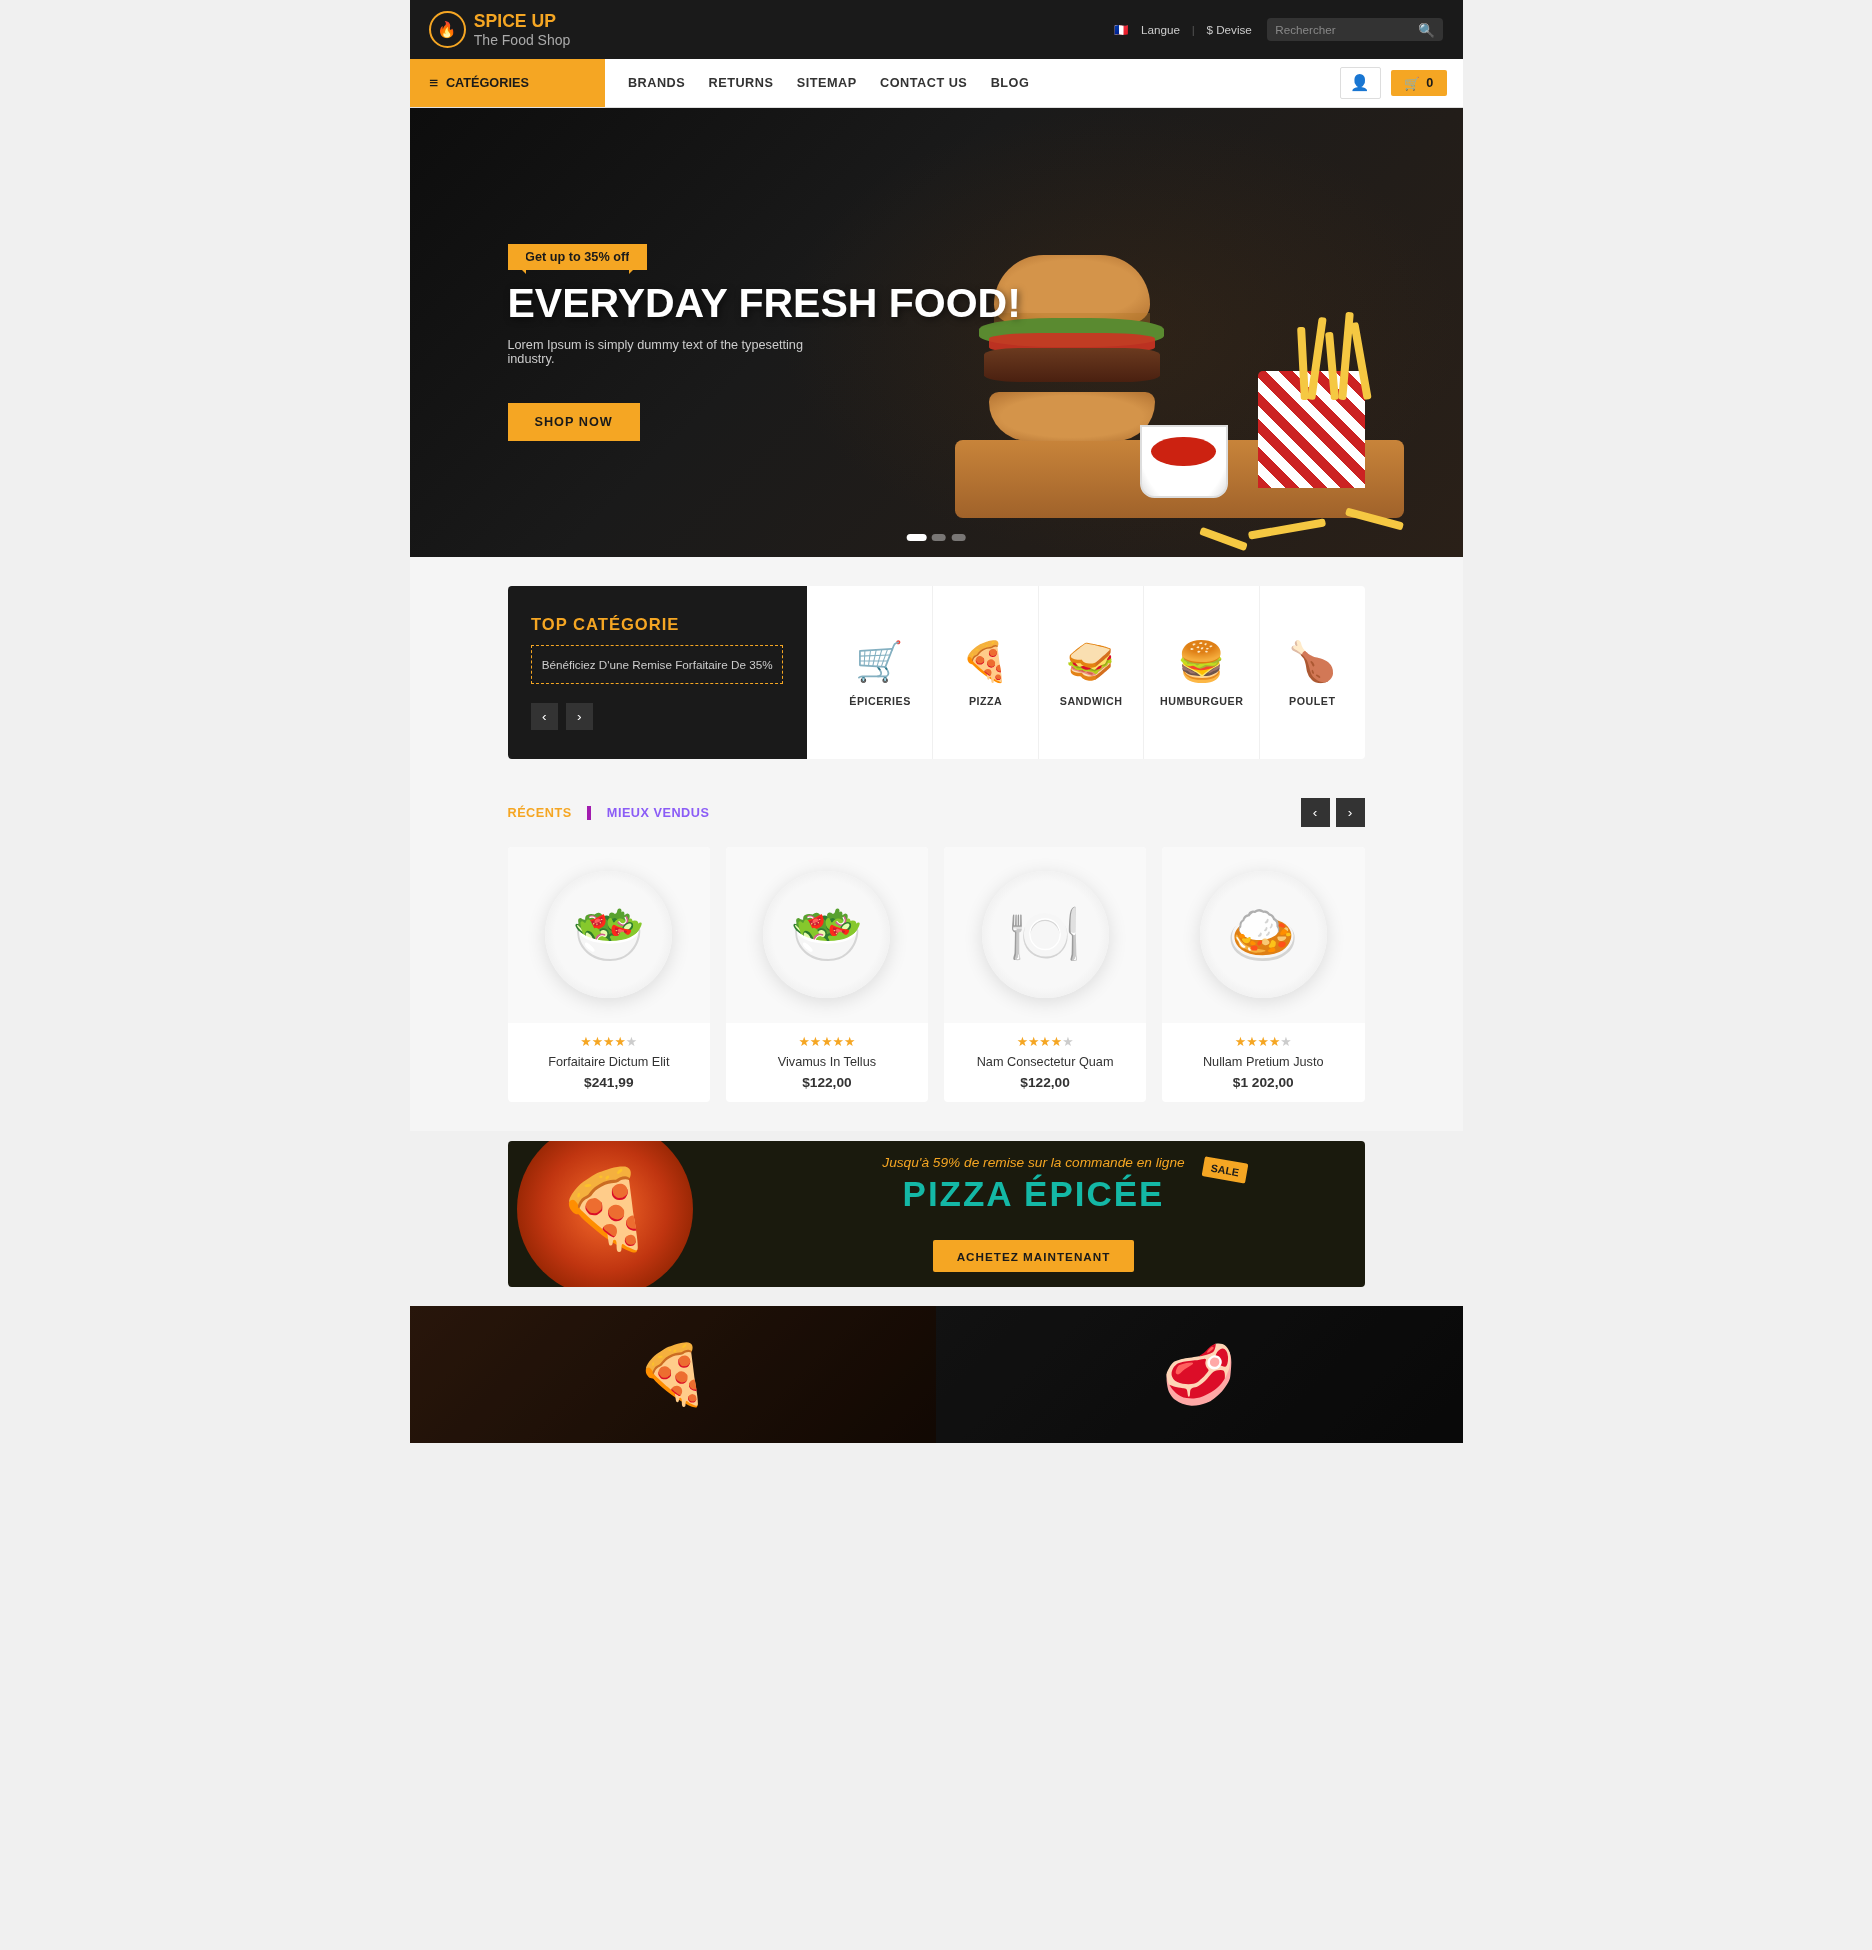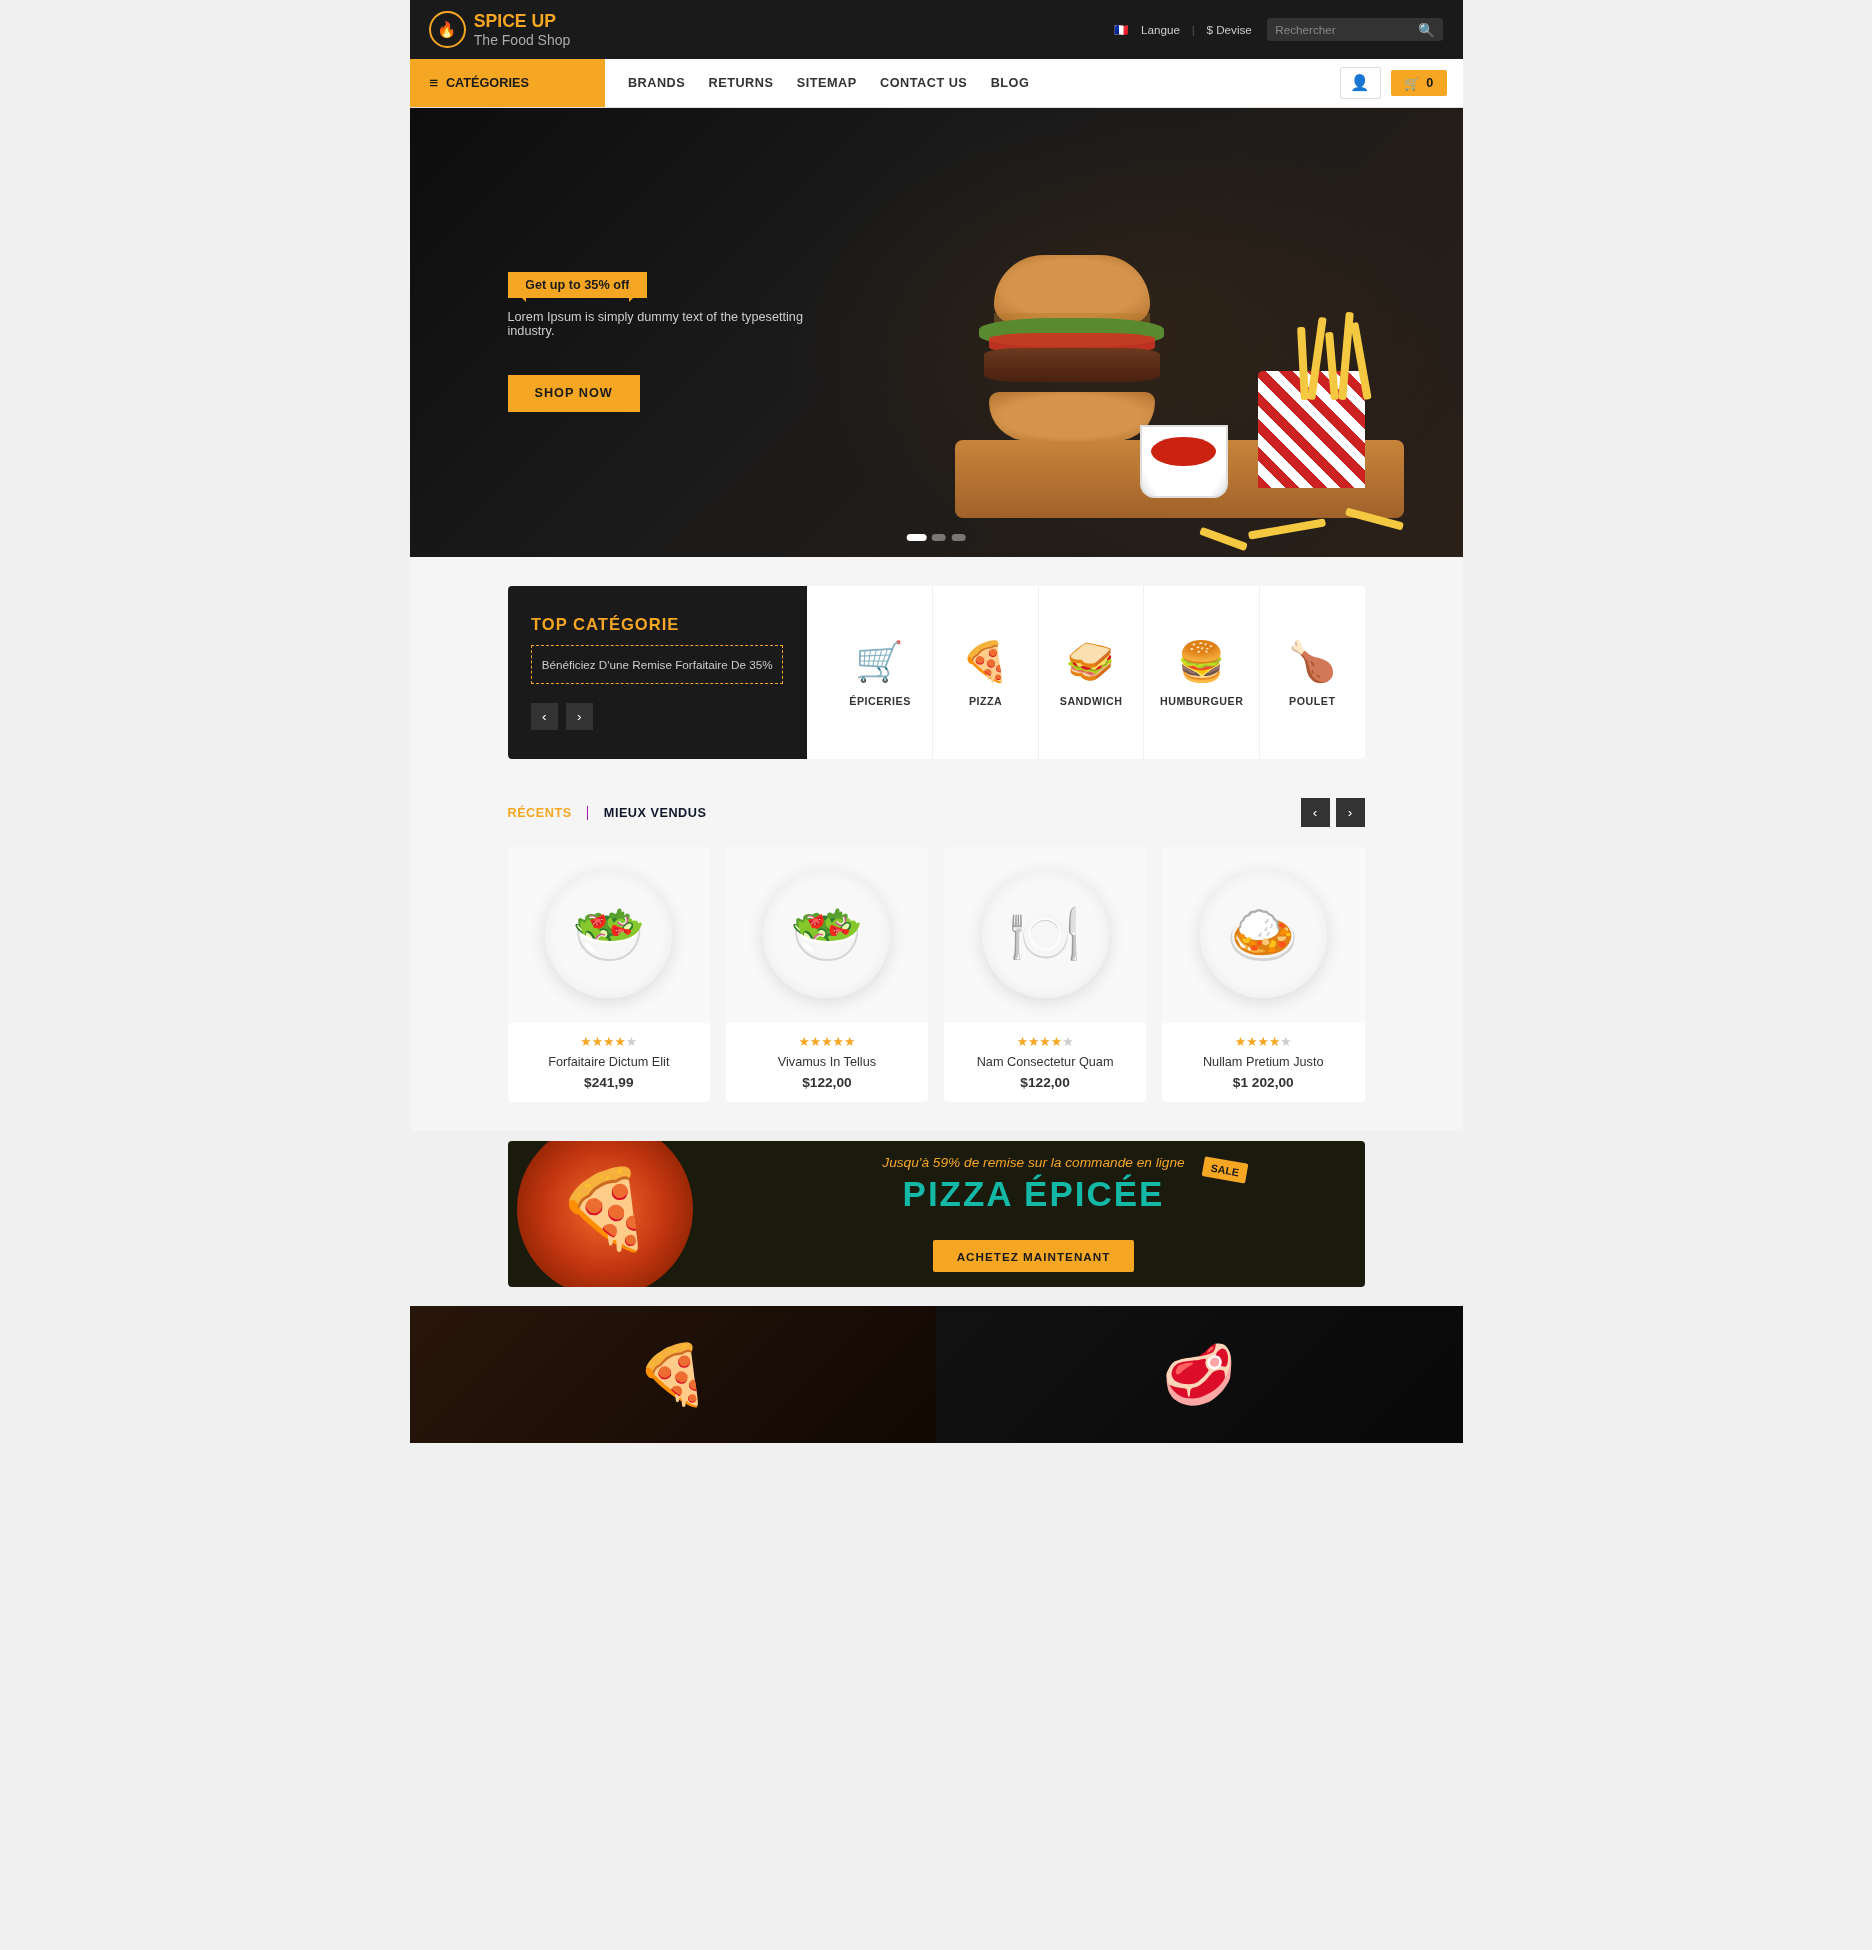--- a/index.html
+++ b/index.html
@@ -87,21 +87,21 @@
     .cat-item { flex: 1; display: flex; flex-direction: column; align-items: center; justify-content: center; padding: 27px 15.6px; border-right: 1px solid #f0f0f0; cursor: pointer; }
     .cat-item:last-child { border-right: none; }
     .cat-emoji { font-size: 39px; margin-bottom: 9.8px; }
     .cat-name { font-size: 10.7px; font-weight: bold; color: #333; letter-spacing: 0.5px; }
 
     
     .products-section { background: #f5f5f5; padding: 9.8px 98px 29px; }
     .products-header { display: flex; align-items: center; justify-content: space-between; margin-bottom: 19.5px; }
     .product-tabs { display: flex; align-items: center; gap: 0; }
     .product-tab { font-size: 12.7px; font-weight: bold; color: #f5a623; cursor: pointer; padding-right: 15.6px; letter-spacing: 0.5px; }
-    .product-tab.inactive { color: #0f172a; padding-left: 15.6px; border-left: 1px solid #a21caf; text-align: right; }
+    .product-tab.inactive { color: #8b5cf6; padding-left: 15.6px; border-left: 4px solid #a21caf; text-align: right; }
     .product-nav { display: flex; gap: 5.9px; }
     .prod-nav-btn { width: 29px; height: 29px; background: #333; color: white; border: none; cursor: pointer; font-size: 13.7px; display: flex; align-items: center; justify-content: center; }
     .products-grid { display: grid; grid-template-columns: repeat(4, 1fr); gap: 15.6px; }
     .product-card { background: white; border-radius: 3.9px; overflow: hidden; }
     .product-img { height: 176px; display: flex; align-items: center; justify-content: center; background: #f9f9f9; }
     .plate { width: 127px; height: 127px; border-radius: 50%; background: radial-gradient(ellipse, #f8f8f8 60%, #e0e0e0 100%); box-shadow: 0 3.9px 19.5px rgba(0,0,0,0.12); display: flex; align-items: center; justify-content: center; overflow: hidden; }
     .plate-food { font-size: 59px; }
     .product-info { padding: 11.7px 15.6px; text-align: center; }
     .stars { color: #f5a623; font-size: 12.7px; margin-bottom: 5.9px; }
     .stars .half { color: #ccc; }
@@ -194,20 +194,21 @@
       <div class="fry fry4"></div>
       <div class="fry fry5"></div>
     </div>
     <div class="fry-s fry-s1"></div>
     <div class="fry-s fry-s2"></div>
     <div class="fry-s fry-s3"></div>
   </div>
 
   <div class="hero-content">
     <div class="promo-badge">Get up to 35% off</div>
+    <h1 class="hero-title">EVERYDAY FRESH FOOD!</h1>
     <p class="hero-subtitle">Lorem Ipsum is simply dummy text of the typesetting industry.</p>
     <button class="shop-now-btn">SHOP NOW</button>
   </div>
 
   <div class="hero-dots">
     <div class="dot active"></div>
     <div class="dot"></div>
     <div class="dot"></div>
   </div>
 </section>

